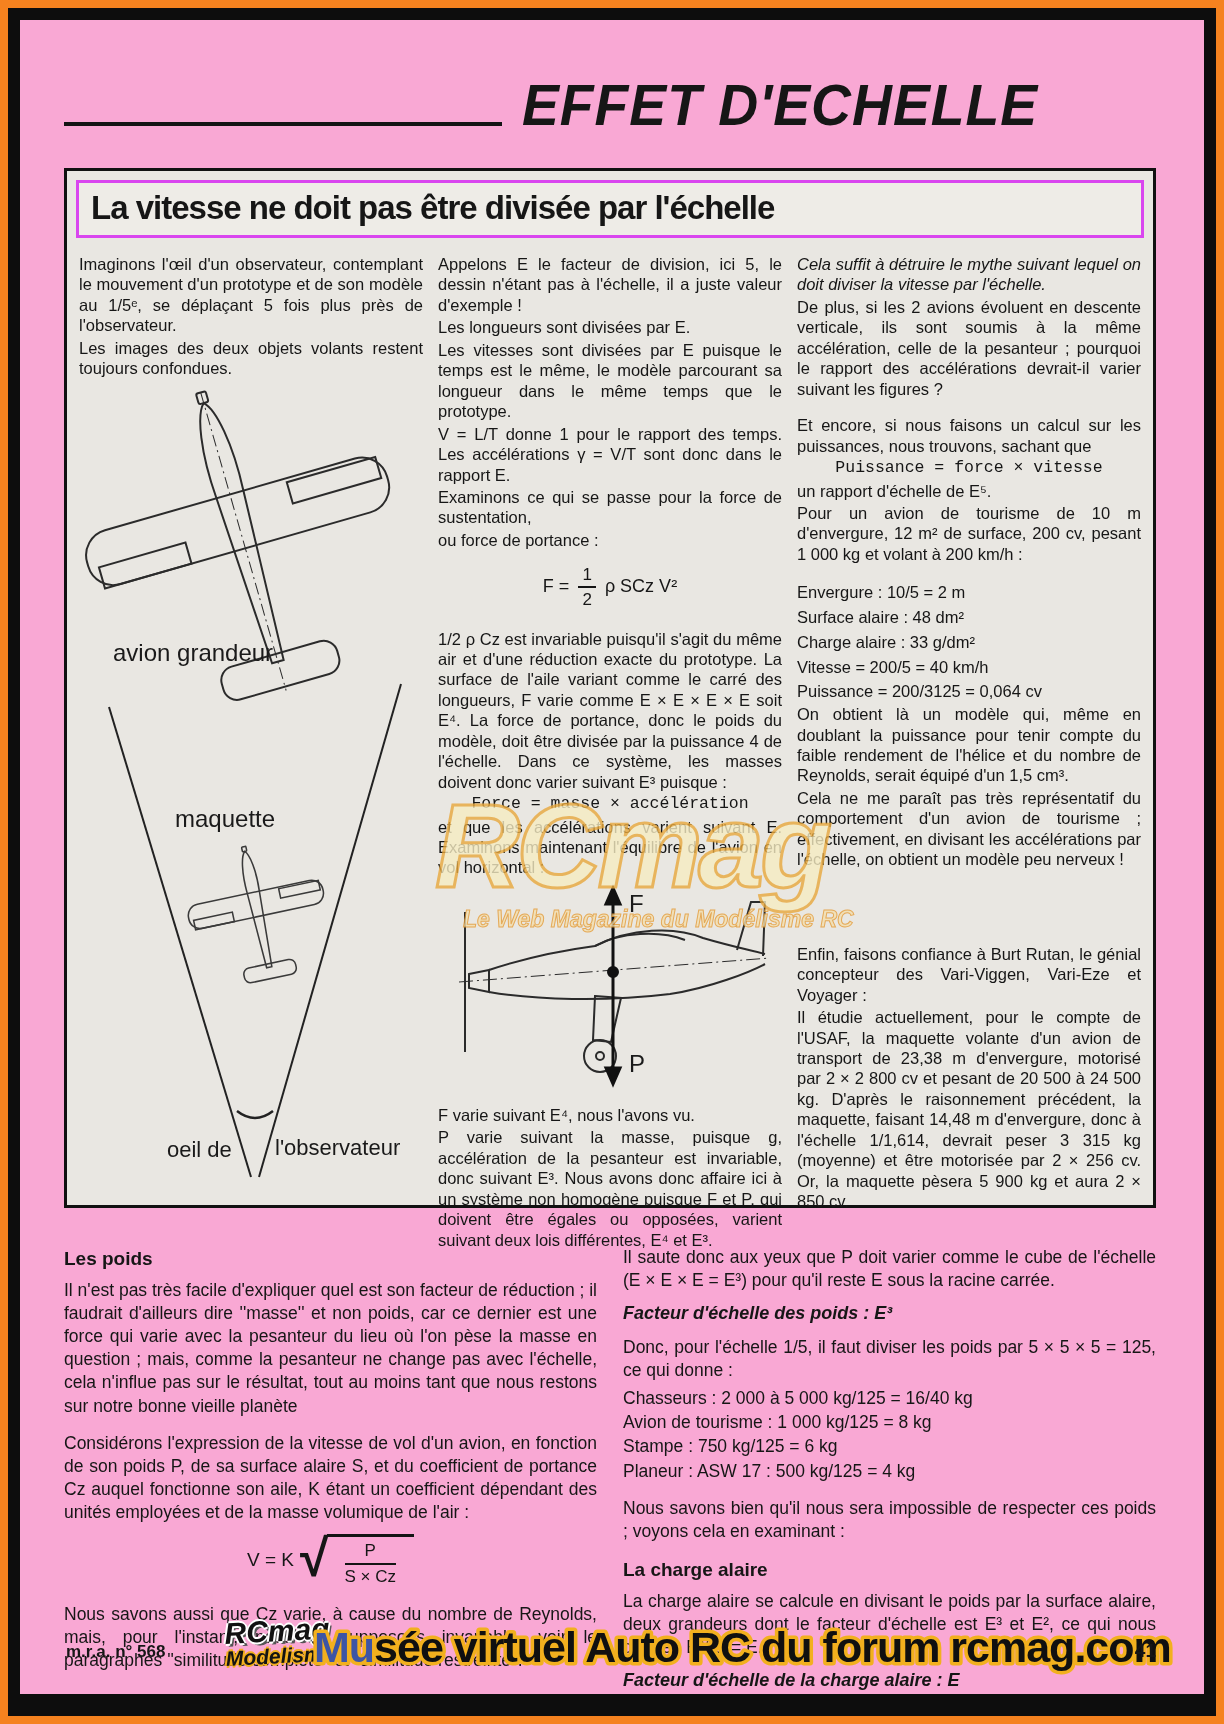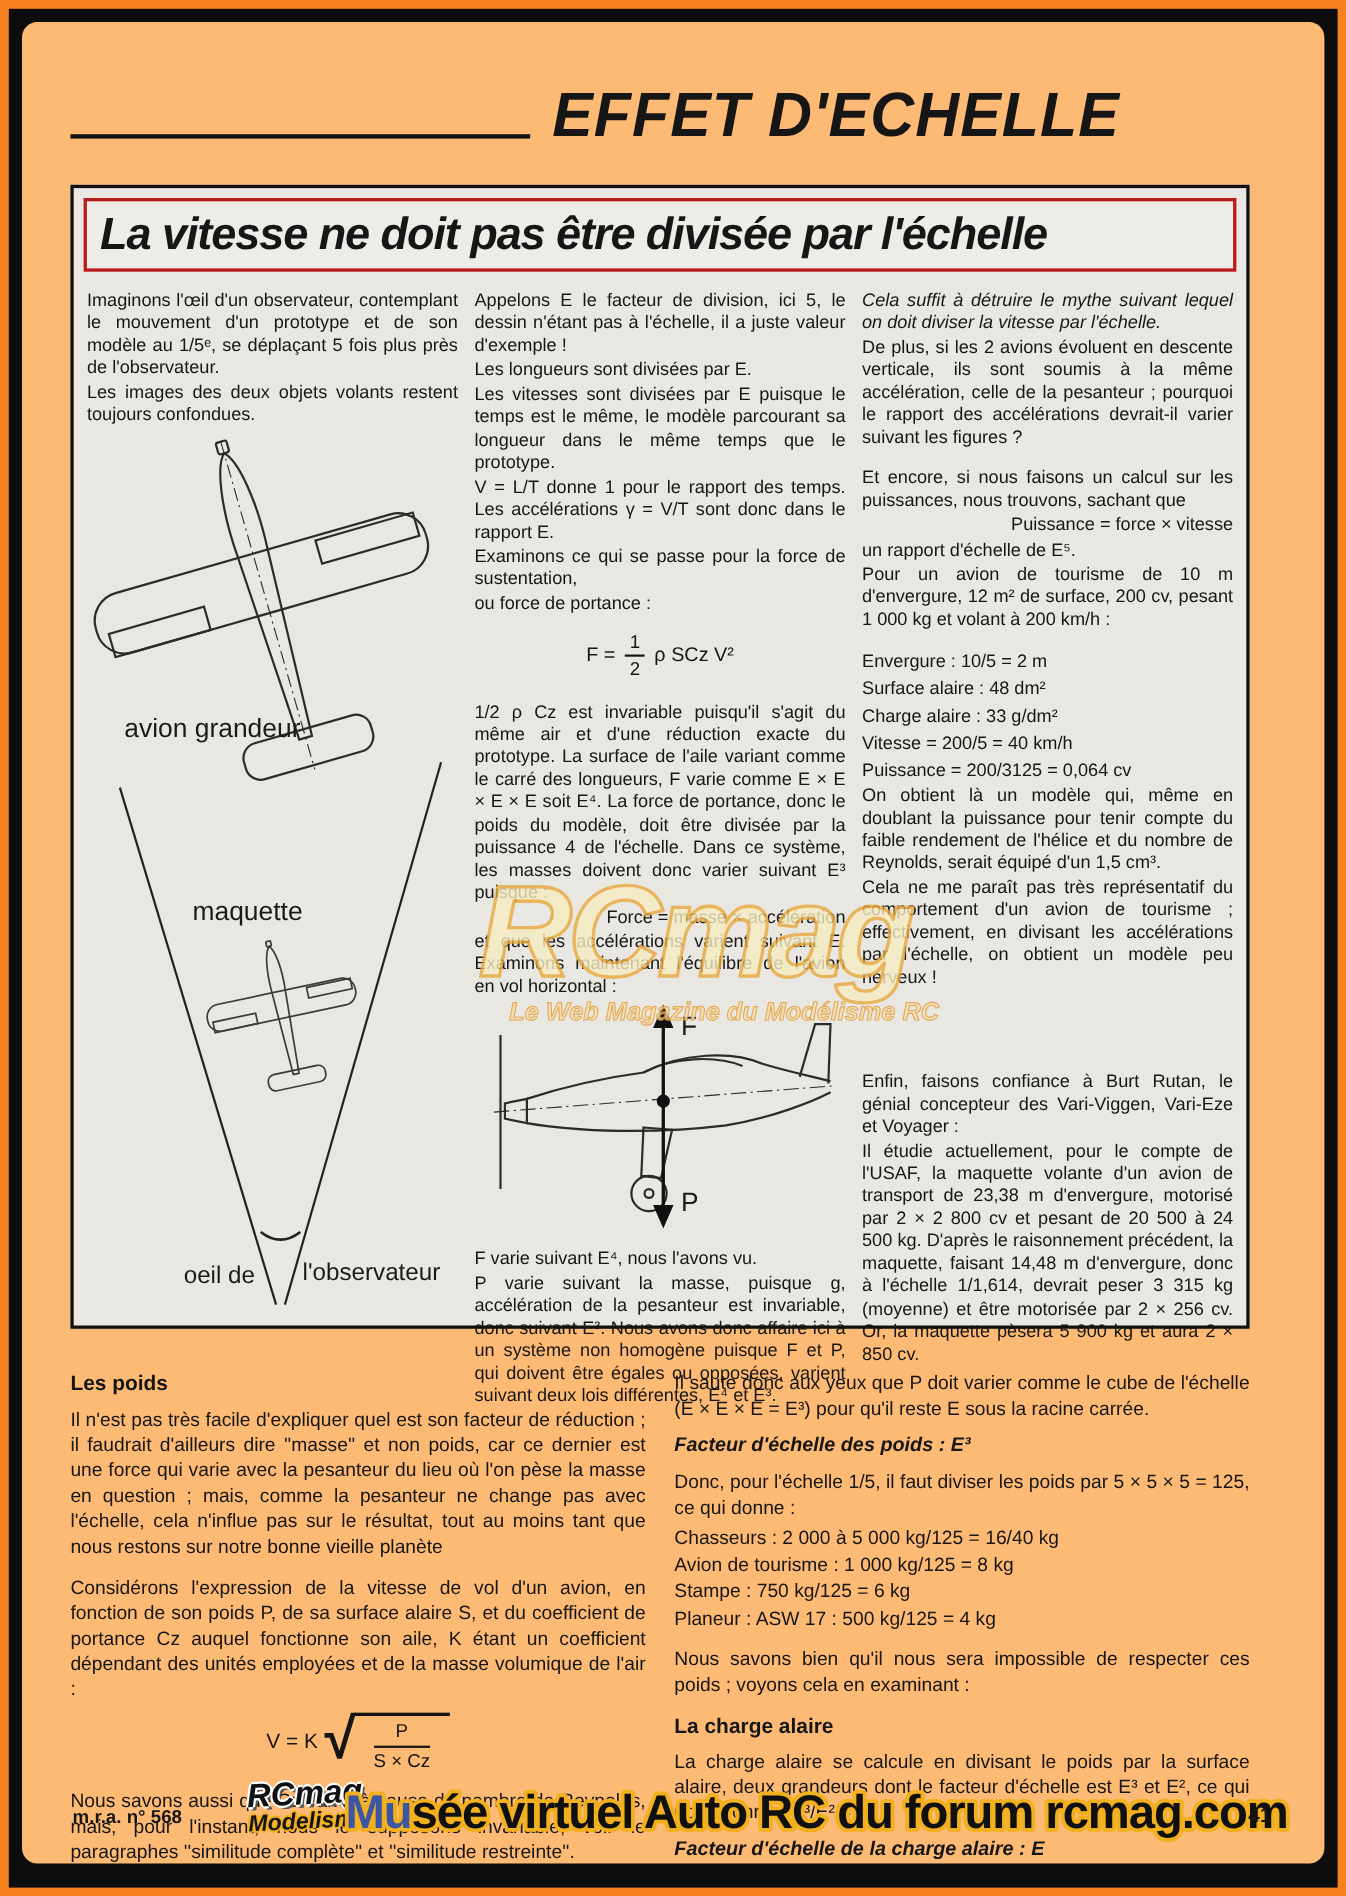--- a/index.html
+++ b/index.html
@@ -2,39 +2,39 @@
 <html lang="fr"><head>
 <meta charset="utf-8">
 <style>
   * { margin:0; padding:0; box-sizing:border-box; }
   html,body { width:1224px; }
   body { font-family:"Liberation Sans", sans-serif; color:#161616; background:#fff; }
 
   .frame-orange { width:1224px; height:1724px; background:#f5821f; padding:8px; }
   .frame-black  { width:100%; height:100%; background:#0d0d0d;
                   padding:12px 12px 22px 12px; }
-  .page { width:100%; height:100%; background:#fdba74; padding:34px 68px 0 44px; position:relative; overflow:hidden;border-radius:14px; }
+  .page { width:100%; height:100%; background:#f9a8d4; padding:34px 48px 0 44px; position:relative; overflow:hidden; }
 
   
   .masthead { display:flex; align-items:flex-end; margin-top:18px; margin-right:118px; }
   .masthead .rule { flex:1; height:4px; background:#141414; margin-bottom:12px; margin-right:4px; }
   .masthead h1 { font-size:57px; font-weight:bold; font-style:italic; letter-spacing:1px;
                  transform:scaleX(.97); transform-origin:right; white-space:nowrap; }
 
   
   .article-box { margin-top:30px; border:3px solid #111; background:#e9e7e2; position:relative; height:1040px; }
-  .headline { margin:9px 9px 6px 9px; border:3px solid #b91c1c; background:#eeece7;
-              font-size:41px; font-weight:bold; font-style:italic; letter-spacing:-1px;
+  .headline { margin:9px 9px 6px 9px; border:3px solid #d946ef; background:#eeece7;
+              font-size:33px; font-weight:bold; letter-spacing:-1px;
               padding:6px 10px 8px 12px; white-space:nowrap; }
   .cols { display:flex; gap:15px; padding:10px 12px 0 12px; }
   .col { flex:1; font-size:16.5px; line-height:1.24; text-align:justify; }
   .col p { margin-bottom:2px; }
   .col .sp { margin-top:16px; }
   .lead-italic { font-style:italic; }
-  .center-eq { text-align:right; margin:2px 0; }
+  .center-eq { text-align:center; margin:2px 0;font-family:Liberation Mono, monospace; }
   .specs div { line-height:1.5; text-align:left; }
 
   .formula { text-align:center; margin:14px 0 18px 0; font-size:18px; }
   .frac { display:inline-block; vertical-align:middle; text-align:center; font-size:17px; margin:0 4px; }
   .frac .num { display:block; border-bottom:2px solid #141414; padding:0 4px 1px; }
   .frac .den { display:block; padding-top:1px; }
 
   .diagram1 { display:block; margin-top:10px; }
   .diagram2 { display:block; margin:6px auto 4px auto; }
   svg text { font-family:"Liberation Sans", sans-serif; }

